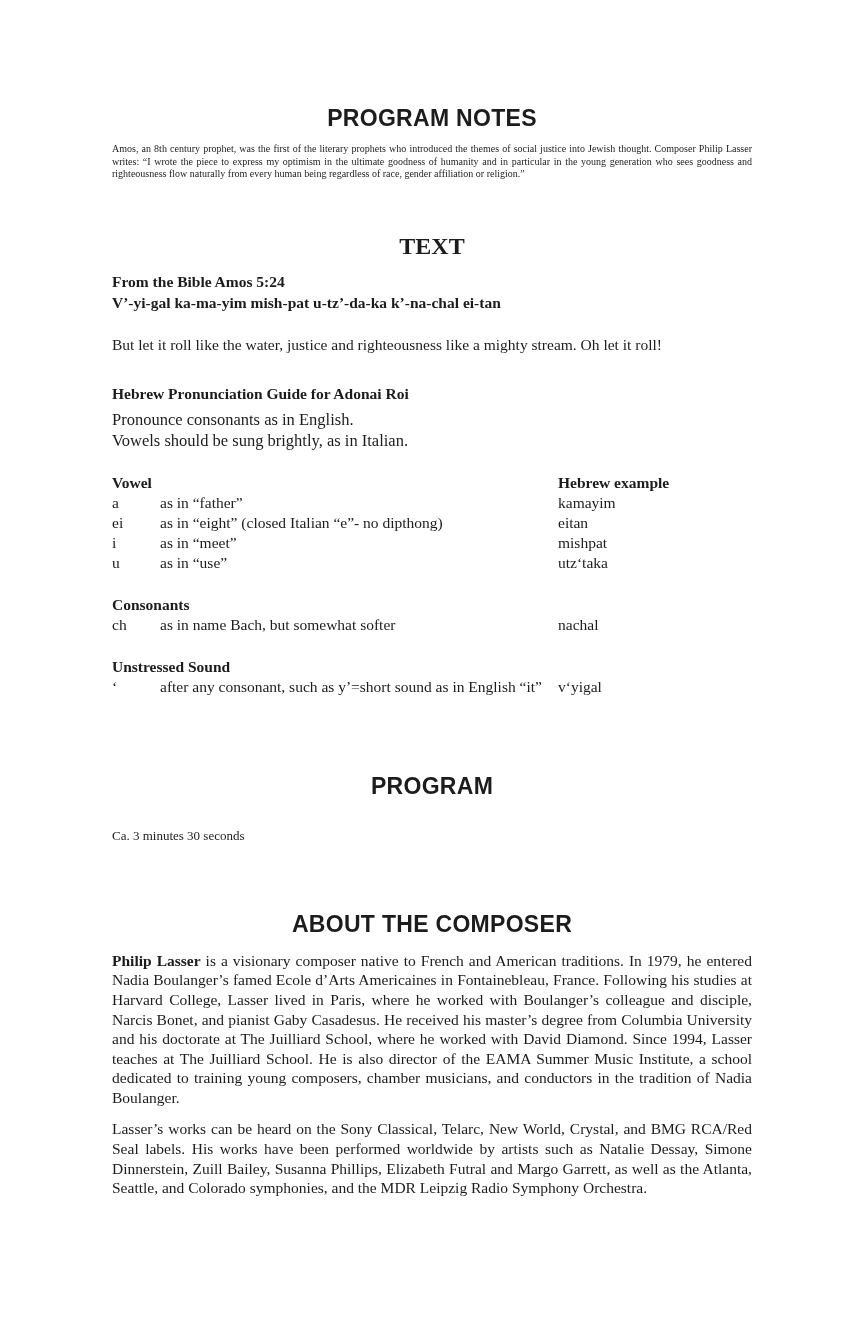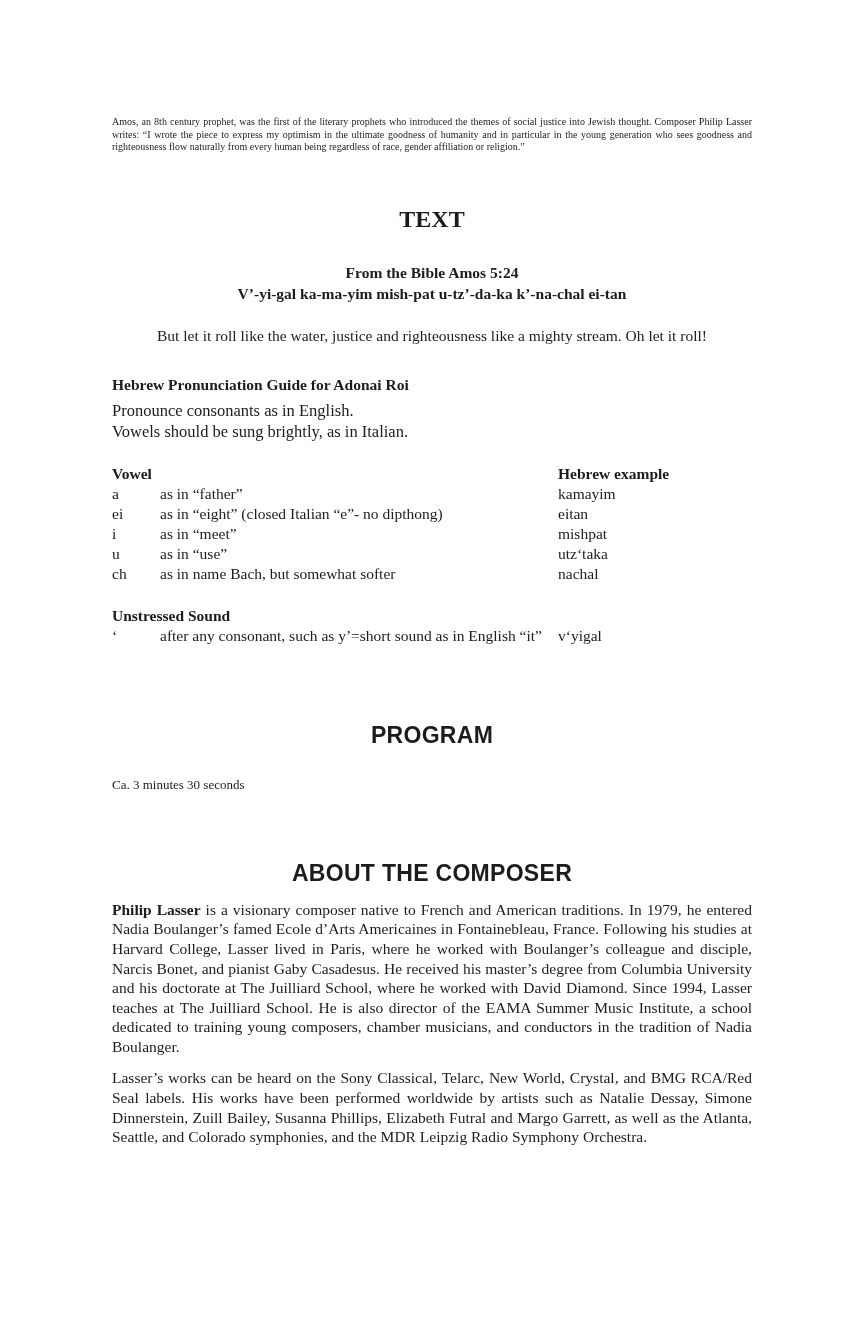--- a/index.html
+++ b/index.html
@@ -37,21 +37,21 @@
   }
 
   .mt-section-lg { margin-top: 52px; }
   .mt-section-xl { margin-top: 76px; }
 
   .bold-line {
     font-size: 15.5px;
     font-weight: bold;
     line-height: 1.35;
   }
-  .text-block { margin-top: 30px; text-align: center; }
+  .text-block { margin-top: 12px; }
   .translation { font-size: 15.5px; line-height: 1.35; margin-top: 21px; }
 
   .guide-heading { margin-top: 28px; }
   .intro-line { font-size: 16.5px; line-height: 1.28; }
   .intro-block { margin-top: 4px; }
 
   .pron-table {
     display: grid;
     grid-template-columns: 48px 398px 1fr;
     font-size: 15.5px;
@@ -81,20 +81,21 @@
     margin-top: 13px;
   }
   .composer-para + .composer-para { margin-top: 12px; }
   .bold-inline { font-weight: bold; }
 </style>
 </head>
 <body>
 
 <div class="page">
 
+  <h1 class="h-sans">PROGRAM NOTES</h1>
   <p class="body-just">Amos, an 8th century prophet, was the first of the literary prophets who introduced the themes of social justice into Jewish thought. Composer Philip Lasser writes: “I wrote the piece to express my optimism in the ultimate goodness of humanity and in particular in the young generation who sees goodness and righteousness flow naturally from every human being regardless of race, gender affiliation or religion.”</p>
 
   <h1 class="h-serif mt-section-lg">TEXT</h1>
   <div class="text-block">
     <p class="bold-line">From the Bible Amos 5:24</p>
     <p class="bold-line">V’-yi-gal ka-ma-yim mish-pat u-tz’-da-ka k’-na-chal ei-tan</p>
     <p class="translation">But let it roll like the water, justice and righteousness like a mighty stream. Oh let it roll!</p>
   </div>
 
   <p class="bold-line guide-heading">Hebrew Pronunciation Guide for Adonai Roi</p>
@@ -118,20 +119,21 @@
 
     <div>i</div>
     <div>as in “meet”</div>
     <div>mishpat</div>
 
     <div>u</div>
     <div>as in “use”</div>
     <div>utz‘taka</div>
   </div>
 
+  <p class="sub-label">Consonants</p>
   <div class="pron-table no-head">
     <div>ch</div>
     <div>as in name Bach, but somewhat softer</div>
     <div>nachal</div>
   </div>
 
   <p class="sub-label">Unstressed Sound</p>
   <div class="pron-table no-head">
     <div>‘</div>
     <div>after any consonant, such as y’=short sound as in English “it”</div>

